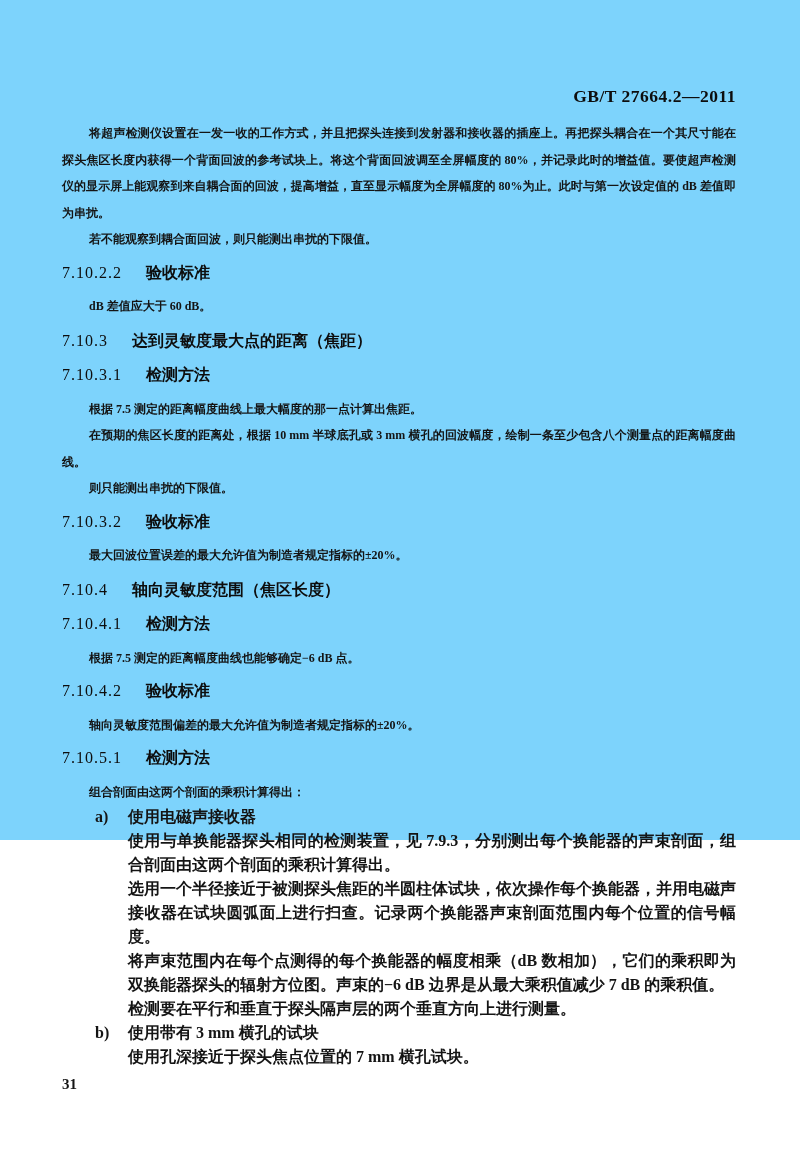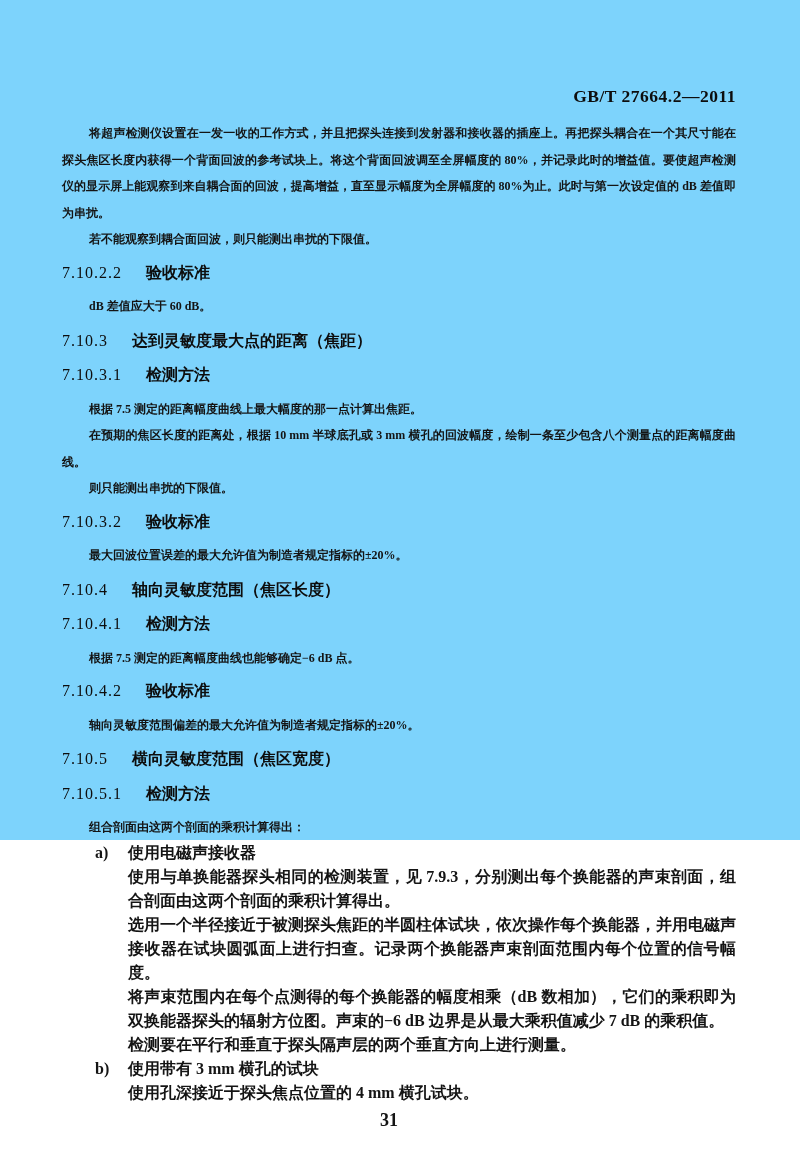--- a/index.html
+++ b/index.html
@@ -78,25 +78,25 @@
     font-family: "Liberation Serif", serif;
     font-size: 16px;
     line-height: 24px;
     font-weight: 600;
     margin: 0;
     color: #141414;
   }
   .li-para { text-align: justify; }
   
   .page-number {
-    text-align: center;
+    text-align: left;
     padding-right: 20px;
     margin-top: 6px;
     font-family: "Liberation Serif", serif;
-    font-size: 18px;
+    font-size: 15px;
     font-weight: 600;
     line-height: 18px;
     color: #141414;
   }
 </style>
 </head>
 <body>
 
 <div class="page">
 
@@ -140,40 +140,37 @@
   </div>
 
   <p class="para indent">根据 7.5 测定的距离幅度曲线也能够确定−6 dB 点。</p>
 
   <div class="heading">
     <span class="num">7.10.4.2</span><span>验收标准</span>
   </div>
 
   <p class="para indent">轴向灵敏度范围偏差的最大允许值为制造者规定指标的±20%。</p>
 
-  <div class="heading level3">
-    <span class="num">7.10.5</span><span>横向灵敏度范围（焦区宽度）</span>
-  </div>
 
   <div class="heading">
     <span class="num">7.10.5.1</span><span>检测方法</span>
   </div>
 
   <p class="para indent">组合剖面由这两个剖面的乘积计算得出：</p>
 
   <div class="list-item">
     <span class="marker">a)</span>
     <p class="li-title">使用电磁声接收器</p>
     <p class="li-para">使用与单换能器探头相同的检测装置，见 7.9.3，分别测出每个换能器的声束剖面，组合剖面由这两个剖面的乘积计算得出。</p>
     <p class="li-para">选用一个半径接近于被测探头焦距的半圆柱体试块，依次操作每个换能器，并用电磁声接收器在试块圆弧面上进行扫查。记录两个换能器声束剖面范围内每个位置的信号幅度。</p>
     <p class="li-para">将声束范围内在每个点测得的每个换能器的幅度相乘（dB 数相加），它们的乘积即为双换能器探头的辐射方位图。声束的−6 dB 边界是从最大乘积值减少 7 dB 的乘积值。</p>
     <p class="li-para">检测要在平行和垂直于探头隔声层的两个垂直方向上进行测量。</p>
   </div>
 
   <div class="list-item">
     <span class="marker">b)</span>
     <p class="li-title">使用带有 3 mm 横孔的试块</p>
-    <p class="li-para">使用孔深接近于探头焦点位置的 4 mm 横孔试块。</p>
+    <p class="li-para">使用孔深接近于探头焦点位置的 7 mm 横孔试块。</p>
   </div>
 
   <div class="page-number">31</div>
 
 </div>
 
 </body></html>

